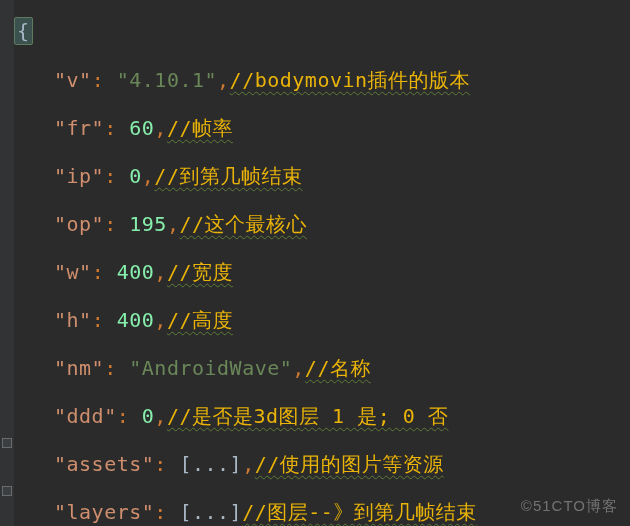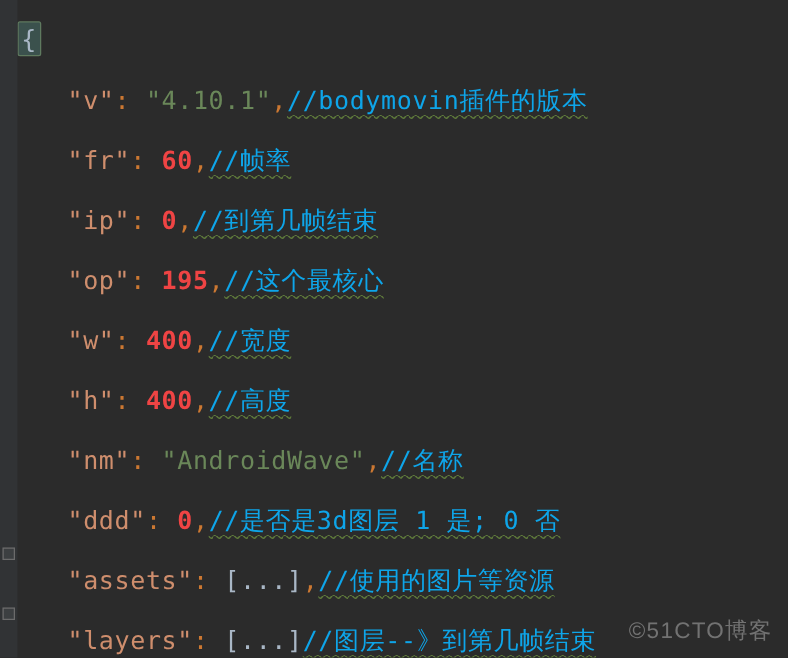--- a/index.html
+++ b/index.html
@@ -53,39 +53,39 @@
     border-radius: 2px;
     line-height: 26px;
     vertical-align: 1px;
   }
 
   .indent { display: inline-block; width: 40px; }
   .pname  { color: #CF8E6D; }
 
   .colon, .comma, .bracket { color: #CC7832; }
   .str    { color: #6A8759; }
-  .num    { color: #ef4444; font-weight: bold; }
+  .num    { color: #86efac; }
   .arr    { color: #A9B7C6; }
 
   .cmt-underline {
-    color: #0ea5e9;
+    color: #eab308;
     text-decoration-line: underline;
     text-decoration-style: wavy;
     text-decoration-color: #5e7a3a;
     text-decoration-thickness: 1px;
     text-underline-offset: 4px;
   }
 
   .watermark {
     position: absolute;
     right: 12px;
     bottom: 10px;
     color: #8a8a8a;
     font-family: "PingFang SC", "Microsoft YaHei", sans-serif;
-    font-size: 18px;
+    font-size: 15px;
     letter-spacing: 1px;
     opacity: 0.75;
   }
 </style>
 </head>
 <body>
 
 <div class="editor">
   <div class="gutter">
     <div class="fold-mark" style="top:438px;"></div>

